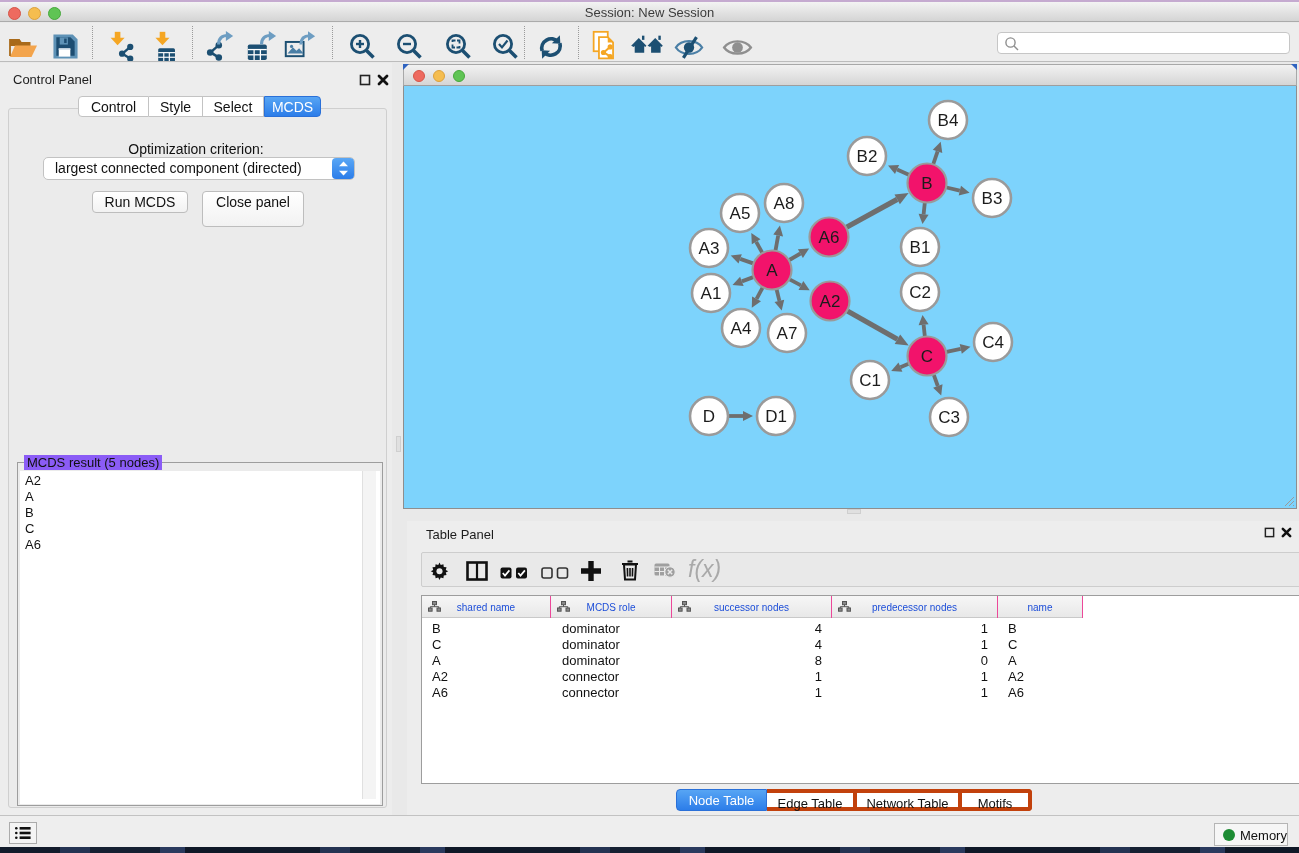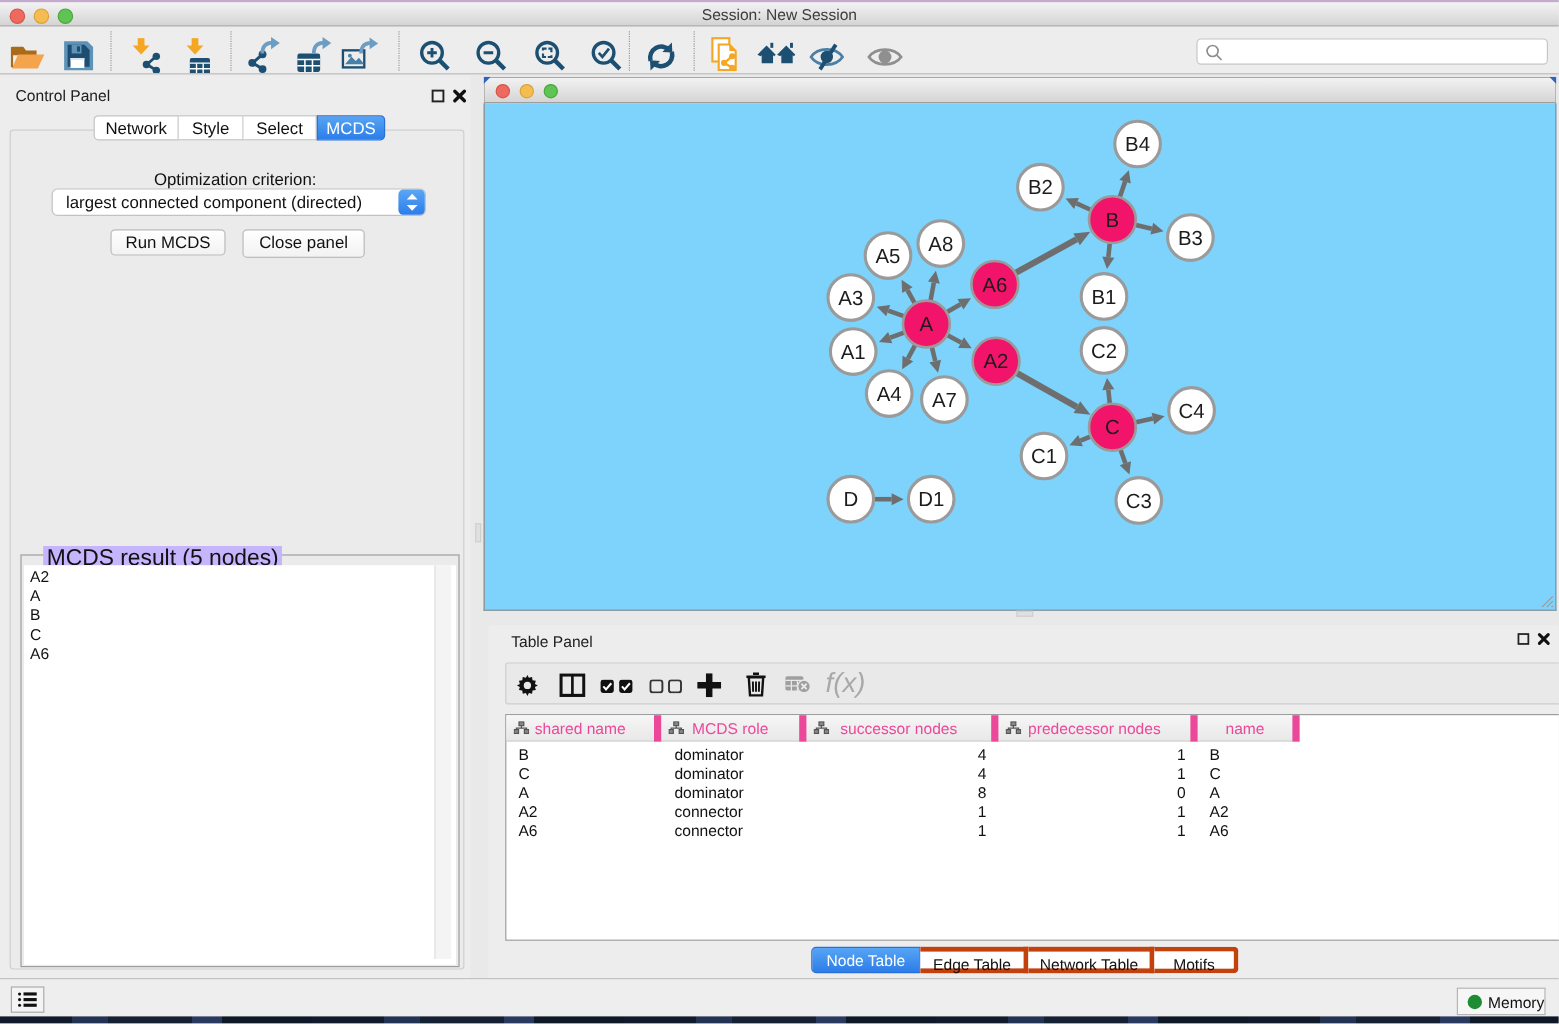--- a/index.html
+++ b/index.html
@@ -3,21 +3,21 @@
 *{margin:0;padding:0;box-sizing:border-box}
 html,body{width:1299px;height:853px;overflow:hidden}
 body{font-family:"Liberation Sans",sans-serif;background:#e9e9e9;position:relative}
 .abs{position:absolute}
 .light{width:13px;height:13px;border-radius:50%;position:absolute;top:6px}
 .panelhdr{font-size:13px;color:#1d1d1d}
 .sep{position:absolute;top:3px;height:33px;width:0;border-left:1px dotted #9a9a9a}
 .tabseg{display:inline-block;height:21px;line-height:21px;font-size:14px;color:#111;background:#fff;border:1px solid #c3c3c3;text-align:center;vertical-align:top}
 .btn{position:absolute;background:linear-gradient(#ffffff,#f2f2f2);border:1px solid #bdbdbd;border-radius:4px;font-size:14px;color:#111;text-align:center}
 .nl{font-size:17px;fill:#1c1c1c;text-anchor:middle;font-family:"Liberation Sans",sans-serif}
-.hcell{position:absolute;top:0;height:22px;border-right:6px solid #ec4899;font-size:13px;color:#ec4899;display:flex;align-items:center;justify-content:center}
+.hcell{position:absolute;top:0;height:22px;border-right:1px solid #ec4899;font-size:10px;color:#1d4ed8;display:flex;align-items:center;justify-content:center}
 .rowtxt{position:absolute;font-size:13px;color:#111;height:16px;line-height:16px}
 .num{text-align:right}
 .bseg{display:inline-block;height:22px;line-height:22px;font-size:13px;color:#111;background:#fff;border:4px solid #c2410c;text-align:center;vertical-align:top}
 </style></head>
 <body>
 <div class="abs" style="left:0;top:0;width:1299px;height:2px;background:#c5aad0"></div>
 <div class="abs" style="left:0;top:2px;width:1299px;height:20px;background:linear-gradient(#f3f3f3,#d4d4d4);border-bottom:1px solid #ababab">
   <div class="light" style="left:8px;top:5px;background:#ee6a5f;border:1px solid #d55548"></div>
   <div class="light" style="left:28px;top:5px;background:#f5bd4f;border:1px solid #dca13c"></div>
   <div class="light" style="left:48px;top:5px;background:#5fc454;border:1px solid #47a83c"></div>
@@ -174,36 +174,36 @@
 <div class="abs" style="left:0;top:63px;width:392px;height:752px;background:#ededed">
   <div class="panelhdr abs" style="left:13px;top:9px">Control Panel</div>
   <svg width="12" height="12" style="position:absolute;left:359px;top:11px" viewBox="0 0 12 12">
       <rect x="1.5" y="1.5" width="9" height="9" fill="none" stroke="#222" stroke-width="1.6"></rect>
     </svg>
   <svg width="12" height="12" style="position:absolute;left:377px;top:11px" viewBox="0 0 12 12">
       <path d="M2 2 L10 10 M10 2 L2 10" stroke="#111" stroke-width="2.8" stroke-linecap="round"></path>
     </svg>
   <div class="abs" style="left:8px;top:45px;width:379px;height:700px;background:#ebebeb;border:1px solid #cfcfcf;border-radius:3px"></div>
   <div class="abs" style="left:78px;top:33px;height:22px">
-    <span class="tabseg" style="width:71px;border-radius:4px 0 0 4px">Network</span><span class="tabseg" style="width:54px;border-left:none">Style</span><span class="tabseg" style="width:61px;border-left:none">Select</span><span class="tabseg" style="width:57px;border:1px solid #2a70d8;background:linear-gradient(#57a5f4,#2c7de9);color:#fff;border-radius:0 4px 4px 0">MCDS</span>
+    <span class="tabseg" style="width:71px;border-radius:4px 0 0 4px">Control</span><span class="tabseg" style="width:54px;border-left:none">Style</span><span class="tabseg" style="width:61px;border-left:none">Select</span><span class="tabseg" style="width:57px;border:1px solid #2a70d8;background:linear-gradient(#57a5f4,#2c7de9);color:#fff;border-radius:0 4px 4px 0">MCDS</span>
   </div>
   <div class="abs" style="left:0;top:78px;width:392px;text-align:center;font-size:14px;color:#111">Optimization criterion:</div>
   <div class="abs" style="left:43px;top:94px;width:312px;height:23px;background:#fff;border:1px solid #c2c2c2;border-radius:5px">
     <div class="abs" style="left:11px;top:2px;font-size:14px;color:#111">largest connected component (directed)</div>
     <div class="abs" style="right:0px;top:0px;width:22px;height:21px;border-radius:4px;background:linear-gradient(#5aa7f5,#2c7de9)">
       <svg width="13" height="17" style="position:absolute;left:4.5px;top:2px" viewBox="0 0 13 17">
           <path d="M2 6.2 L6.5 1.4 L11 6.2 z" fill="#fff"></path>
           <path d="M2 10.8 L6.5 15.6 L11 10.8 z" fill="#fff"></path>
         </svg>
     </div>
   </div>
   <div class="btn" style="left:92px;top:128px;width:96px;height:22px;line-height:21px">Run MCDS</div>
-  <div class="btn" style="left:202px;top:128px;width:102px;height:24px;line-height:21px">Close panel</div>
+  <div class="btn" style="left:202px;top:128px;width:102px;height:36px;line-height:21px">Close panel</div>
   <div class="abs" style="left:17px;top:399px;width:366px;height:344px;border:1px solid #9d9d9d">
-    <div class="abs" style="left:18px;top:-8px;background:#c4b5fd;padding:0 3px;font-size:19px;color:#111">MCDS result (5 nodes)</div>
+    <div class="abs" style="left:6px;top:-8px;background:#8b5cf6;padding:0 3px;font-size:13px;color:#111">MCDS result (5 nodes)</div>
     <div class="abs" style="left:2px;top:8px;width:360px;height:333px;background:#fff;font-size:13px;line-height:16px;color:#111;padding:2px 0 0 5px">A2<br>A<br>B<br>C<br>A6</div>
     <div class="abs" style="left:344px;top:8px;width:14px;height:328px;background:#f4f4f4;border-left:1px solid #e0e0e0"></div>
   </div>
 </div>
 
 <div class="abs" style="left:403px;top:64px;width:894px;height:445px">
   <div class="abs" style="left:0;top:0;width:894px;height:22px;background:linear-gradient(#f2f2f2,#d5d5d5);border:1px solid #a8a8a8;border-bottom:1px solid #9e9e9e;border-radius:2px 2px 0 0">
     <div class="light" style="left:9px;top:5px;width:12px;height:12px;background:#ee6a5f;border:1px solid #d55548"></div>
     <div class="light" style="left:29px;top:5px;width:12px;height:12px;background:#f5bd4f;border:1px solid #dca13c"></div>
     <div class="light" style="left:49px;top:5px;width:12px;height:12px;background:#5fc454;border:1px solid #47a83c"></div>

